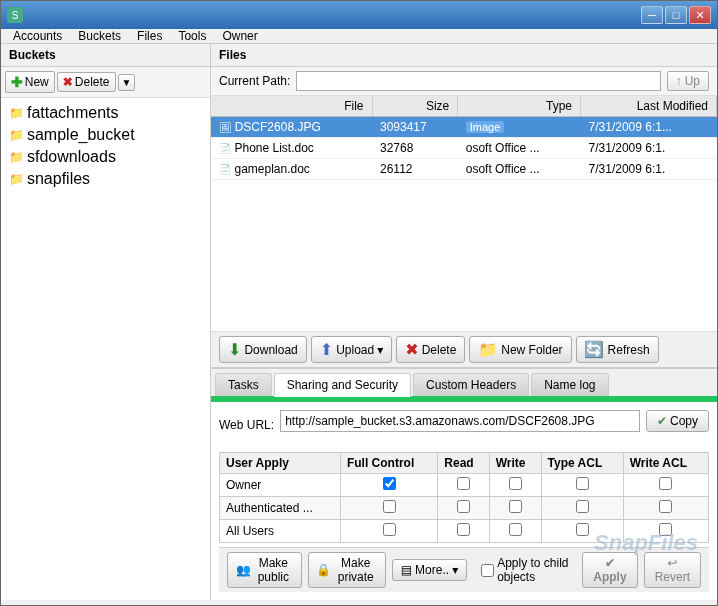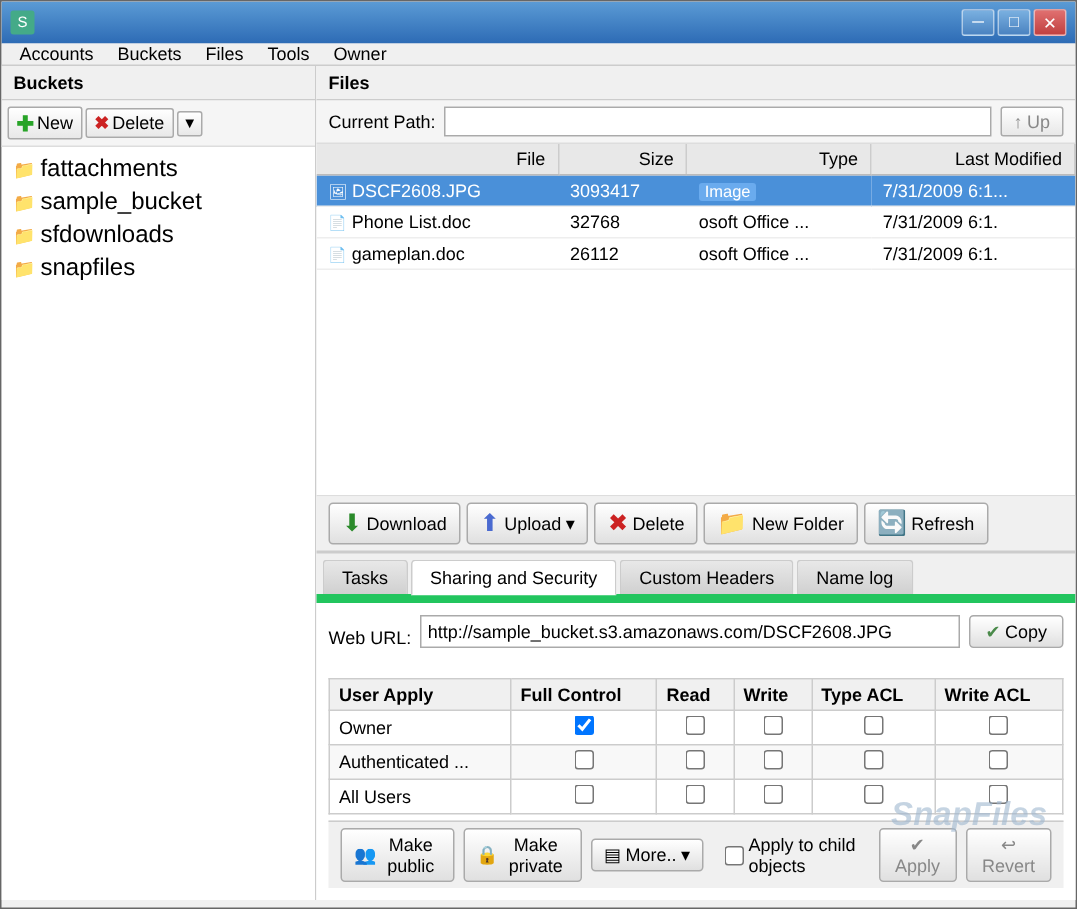--- a/index.html
+++ b/index.html
@@ -97,21 +97,21 @@
     .checkbox-cell { text-align: center; }
     input[type=checkbox] { width: 13px; height: 13px; cursor: pointer; }
 
     
     .bottom-bar { display: flex; align-items: center; gap: 6px; padding: 4px 8px; border-top: 1px solid #ccc; background: #f0f0f0; margin-top: 4px; }
     .btn-public { display: flex; align-items: center; gap: 3px; padding: 3px 8px; border: 1px solid #aaa; border-radius: 3px; background: linear-gradient(to bottom, #fff, #e0e0e0); cursor: pointer; font-size: 12px; }
     .btn-private { display: flex; align-items: center; gap: 3px; padding: 3px 8px; border: 1px solid #aaa; border-radius: 3px; background: linear-gradient(to bottom, #fff, #e0e0e0); cursor: pointer; font-size: 12px; }
     .btn-more { display: flex; align-items: center; gap: 3px; padding: 3px 8px; border: 1px solid #aaa; border-radius: 3px; background: linear-gradient(to bottom, #fff, #e0e0e0); cursor: pointer; font-size: 12px; }
     .apply-check { display: flex; align-items: center; gap: 3px; font-size: 12px; margin-left: 8px; }
     .spacer { flex: 1; }
-    .btn-apply { padding: 3px 10px; border: 1px solid #aaa; border-radius: 3px; background: linear-gradient(to bottom, #fff, #e0e0e0); cursor: pointer; font-size: 12px; color: #888; }
+    .btn-apply { padding: 3px 10px; border: 1px solid #aaa; border-radius: 3px; background: linear-gradient(to bottom, #fff, #e0e0e0); cursor: pointer; font-size: 12px; color: #888; font-weight: bold; }
     .btn-revert { padding: 3px 10px; border: 1px solid #aaa; border-radius: 3px; background: linear-gradient(to bottom, #fff, #e0e0e0); cursor: pointer; font-size: 12px; color: #888; }
 
     
     .watermark { position: absolute; bottom: 50px; right: 20px; color: #a0b8d0; font-size: 22px; font-style: italic; font-weight: bold; opacity: 0.6; pointer-events: none; }
   </style>
 </head>
 <body>
 
 <div class="title-bar">
   <div class="title-bar-left">

